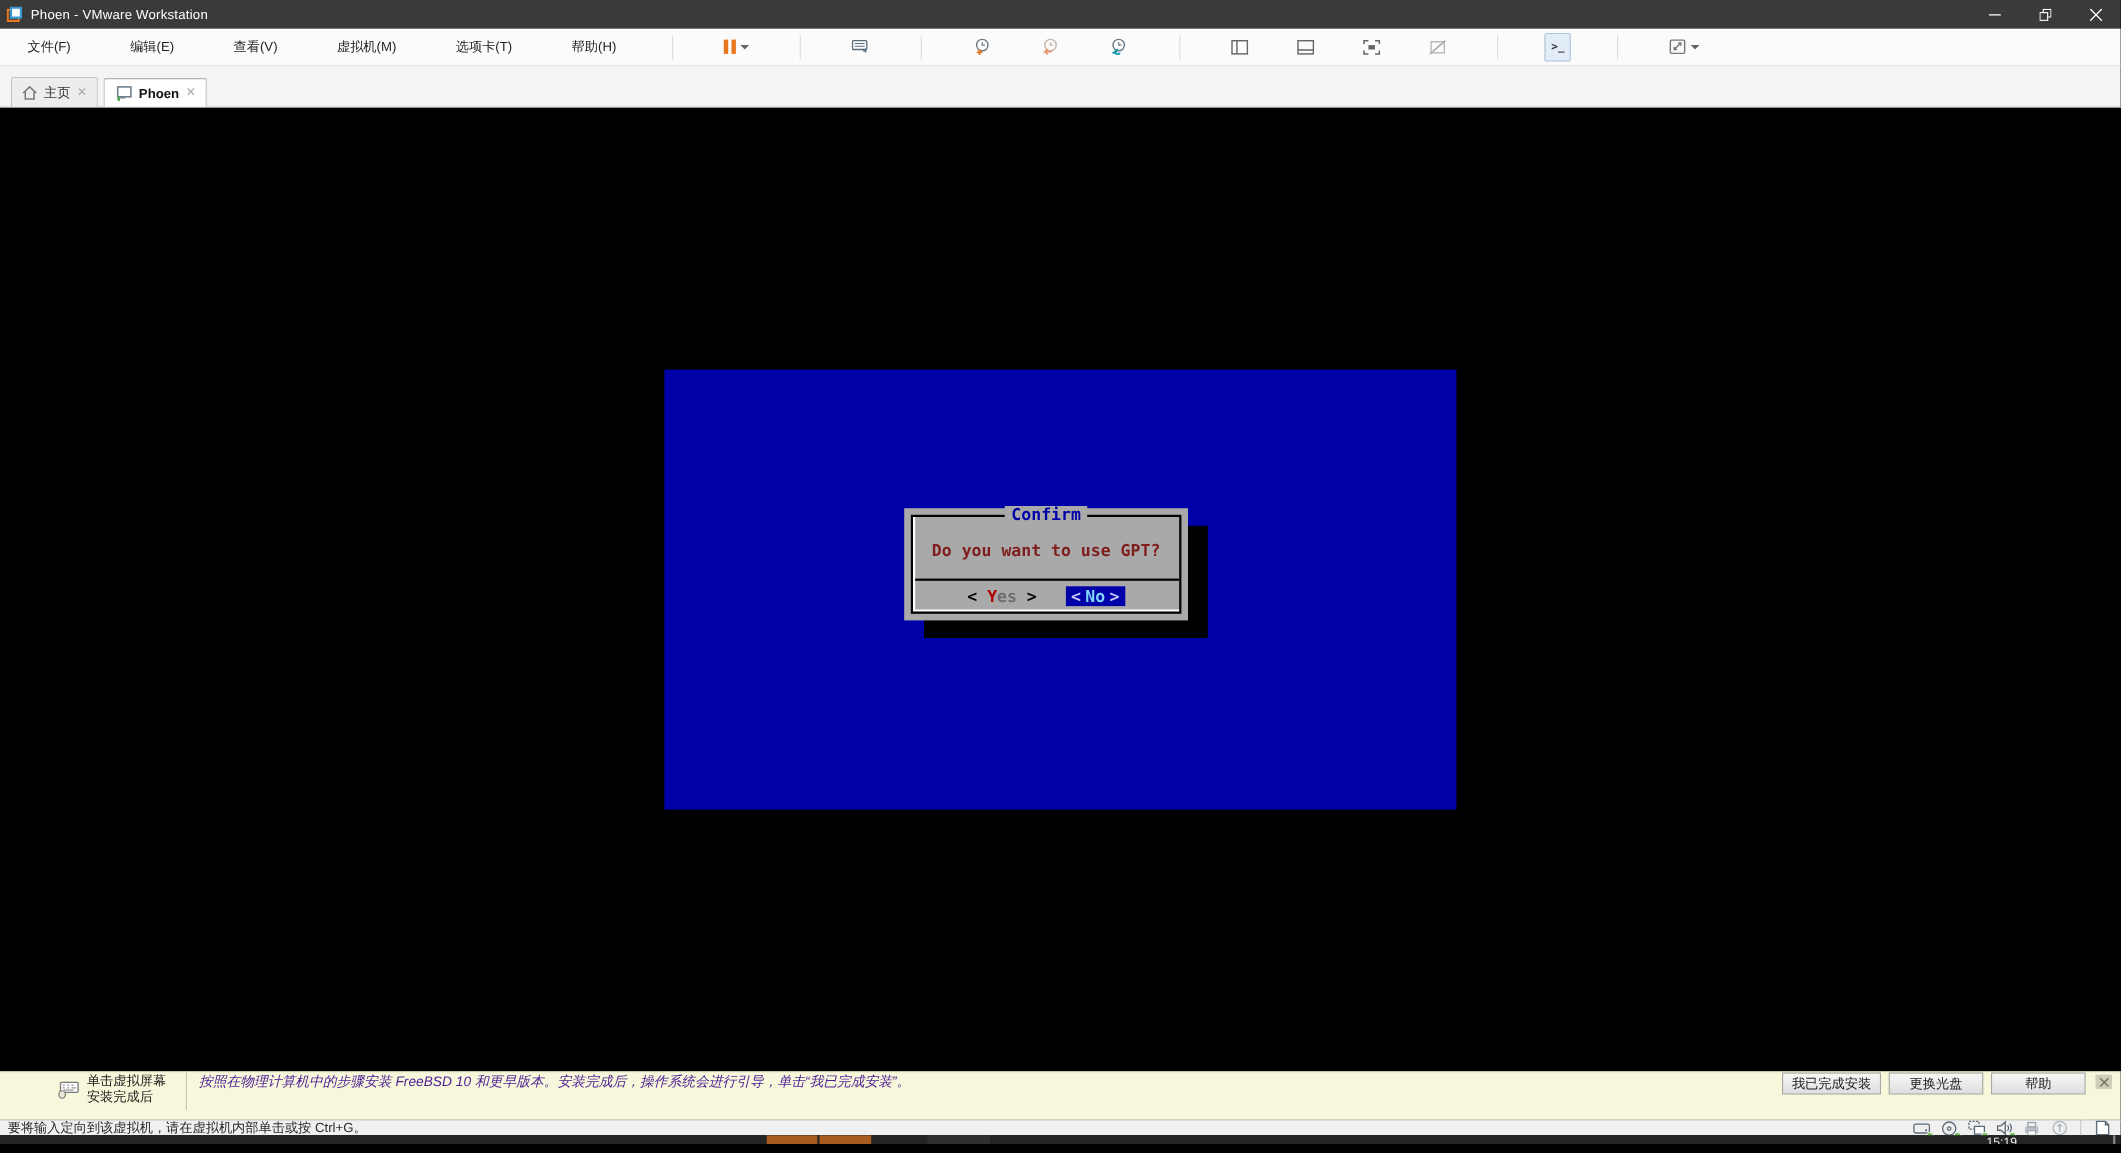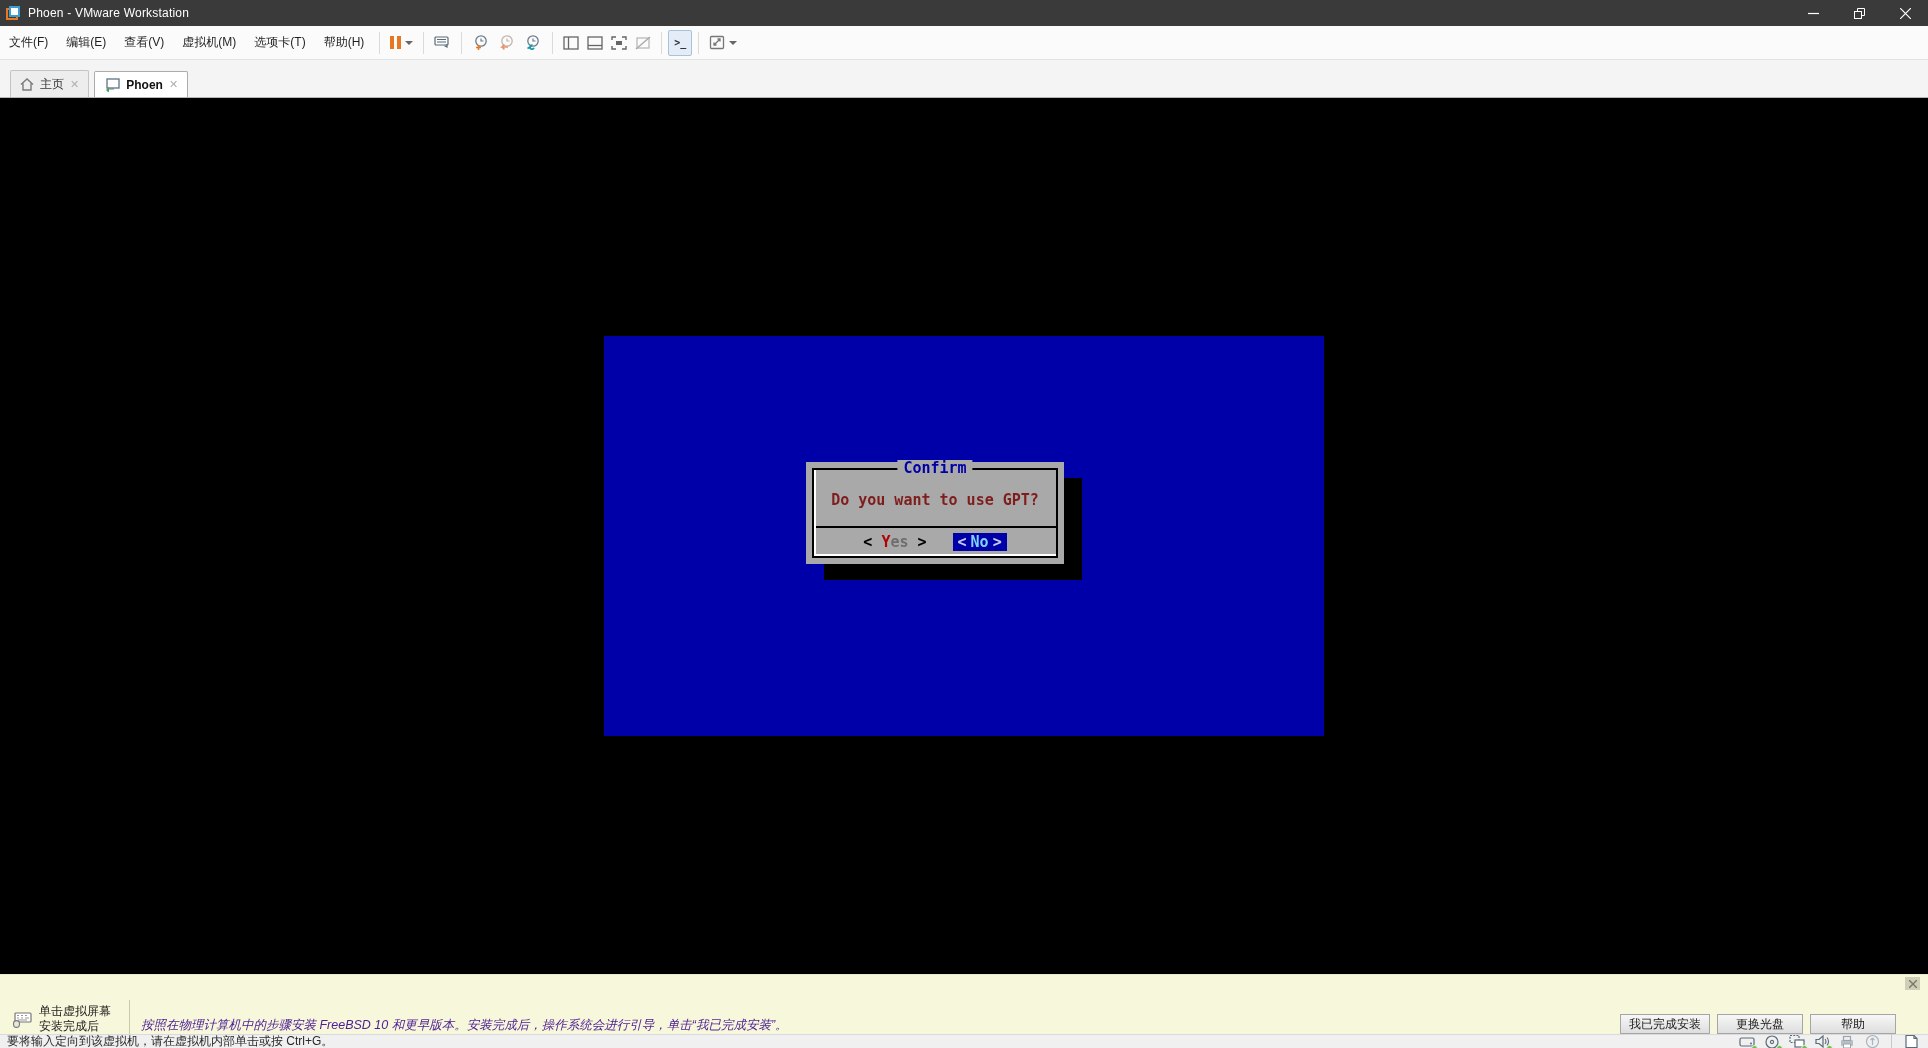--- a/index.html
+++ b/index.html
@@ -8,21 +8,21 @@
 
   
   .titlebar { height:26px; background:#3A3A3A; display:flex; align-items:center; color:#fff; font-size:12px; }
   .tb-logo { margin-left:6px; width:14px; height:14px; }
   .tb-title { margin-left:8px; letter-spacing:.2px; }
   .win-controls { margin-left:auto; display:flex; height:100%; }
   .win-btn { width:46px; height:100%; display:flex; align-items:center; justify-content:center; }
 
   
   .menubar { height:34px; background:#FBFBFB; border-bottom:1px solid #E2E2E2;
-             display:flex; align-items:center; font-size:12px; color:#1f1f1f; padding-left:0; }
+             display:flex; align-items:center; font-size:12px; color:#1f1f1f; padding-left:16px;gap:36px; }
   .menu-item { padding:0 9px; height:24px; display:flex; align-items:center; cursor:default; }
   .tb-sep { width:1px; height:22px; background:#DADADA; margin:0 6px; }
   .tb-btn { height:26px; min-width:24px; display:flex; align-items:center; justify-content:center;
             border:1px solid transparent; border-radius:2px; padding:0 3px; }
   .tb-btn.pressed { background:#E3EDF7; border-color:#A9C2DA; }
   .caret { width:0; height:0; border-left:4px solid transparent; border-right:4px solid transparent;
            border-top:4px solid #666; margin-left:4px; }
   .pause-bars { display:flex; gap:3px; }
   .pause-bars i { display:block; width:4px; height:13px; background:#E87722; }
   .console-glyph { font-family:"DejaVu Sans Mono", monospace; font-size:10px; font-weight:bold; color:#333; }
@@ -33,47 +33,47 @@
   .tab { height:27px; display:flex; align-items:center; gap:6px; padding:12px 9px;
          border:1px solid #C4C4C4; border-bottom:none; background:#EDEDED;
          font-size:12px; color:#333; border-radius:2px 2px 0 0; margin-right:5px; }
   .tab.active { background:#FFFFFF; border-color:#ACACAC; height:26px; font-weight:bold; color:#111; }
   .tab-close { color:#AFAFAF; font-size:11px; line-height:11px; font-weight:normal; }
 
   
   .console { position:relative; height:876px; background:#000; }
   .vga { position:absolute; left:604px; top:238px; width:720px; height:400px; background:#0000A8; }
 
-  .dialog { position:absolute; left:202px; top:126px; width:258px; height:102px;
+  .dialog { position:absolute; left:218px; top:126px; width:258px; height:102px;
             background:#A9A9A9; box-shadow:18px 16px 0 #000;
             font-family:"DejaVu Sans Mono", monospace; font-weight:bold; font-size:15px; }
   .dlg-frame { position:absolute; inset:6px; border:2px solid #000;
                box-shadow: inset 2px 0 0 #FFF, inset 0 -2px 0 #FFF; }
   .dlg-title { position:absolute; top:-10px; left:50%; transform:translateX(-50%);
                background:#A9A9A9; padding:0 6px; color:#0000A8; line-height:17px; white-space:nowrap; }
   .dlg-msg { position:absolute; top:21px; left:0; width:100%; text-align:center; color:#7f1d1d; white-space:nowrap; }
   .dlg-sep { position:absolute; left:2px; right:0; bottom:28px; border-top:2px solid #000; }
   .dlg-btns { position:absolute; left:0; right:0; bottom:5px; display:flex; justify-content:center; gap:26px; line-height:18px; }
   .btn-yes { color:#000; }
   .btn-yes .hot { color:#B40000; }
   .btn-yes .rest { color:#6E6E6E; }
   .btn-no { background:#0000A8; padding:0 5px; color:#C9C9F6; }
   .btn-no .lbl { color:#7dd3fc; padding:0 4px; }
 
   
-  .infobar { height:60px; background:#F7F7DB; border-top:1px solid #E8E8CC;
-             display:flex; align-items:flex-end; position:relative; }
+  .infobar { height:44px; background:#F7F7DB; border-top:1px solid #E8E8CC;
+             display:flex; align-items:flex-start; position:relative;padding-left:40px; }
   .hint { display:flex; align-items:center; gap:7px; margin-left:12px; width:106px;
           font-size:12px; line-height:15px; color:#1a1a1a; }
   .ib-sep { width:1px; height:34px; background:#C9C9AD; margin:0 11px; }
   .ib-msg { flex:1; font-size:12.5px; color:#4c1d95;font-style:italic; }
   .ib-btns { display:flex; gap:7px; margin-right:32px; }
   .ib-btn { min-width:86px; height:20px; display:flex; align-items:center; justify-content:center;
             padding:0 8px; font-size:12px; color:#1a1a1a;
-            background:linear-gradient(#F7F7F7,#DEDEDE); border:1px solid #A6A6A6;margin-top:22px; }
+            background:linear-gradient(#F7F7F7,#DEDEDE); border:1px solid #A6A6A6; }
   .ib-close { position:absolute; top:2px; right:8px; width:15px; height:13px;
               display:flex; align-items:center; justify-content:center;
               background:#CFCFB8; }
 
   
   .statusbar { height:14px; background:#F0F0F0; border-top:1px solid #DADADA;
                display:flex; align-items:center; font-size:12px; color:#2a2a2a; }
   .sb-msg { margin-left:7px; flex:1; }
   .sb-devices { display:flex; align-items:center; gap:7px; margin-right:8px; }
   .dev { position:relative; width:18px; height:16px; display:flex; align-items:center; justify-content:center; }

